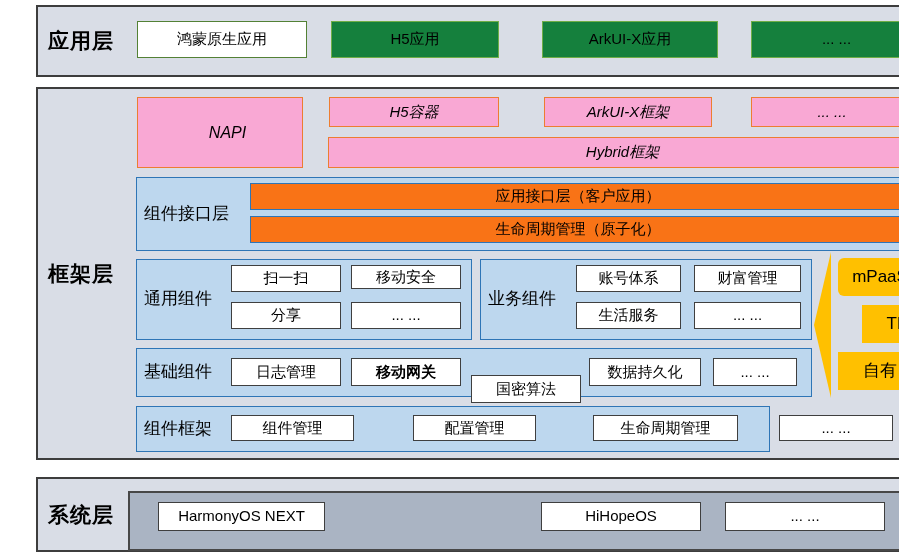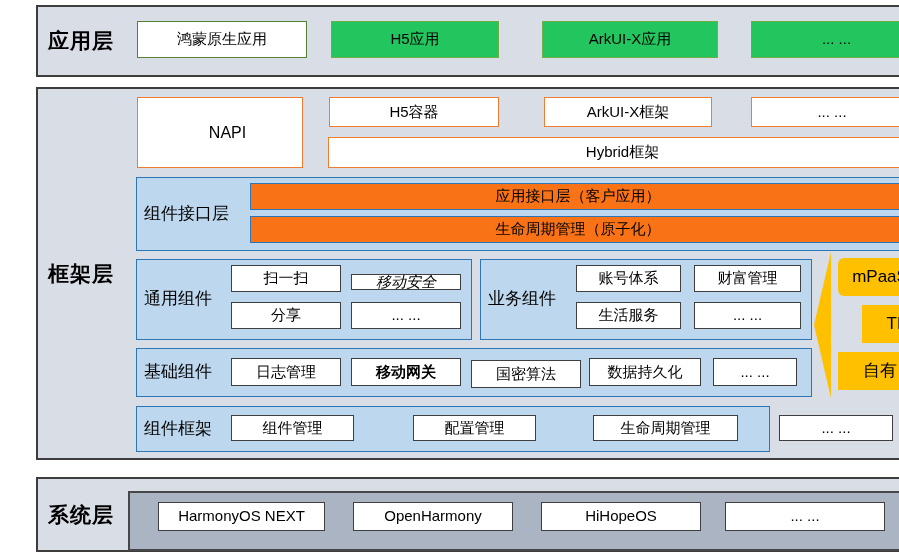--- a/index.html
+++ b/index.html
@@ -12,22 +12,22 @@
   .sec-fw  { top:87px; height:373px; }
   .sec-sys { top:477px; height:75px; }
 
   .layer-label { position:absolute; left:10px; top:0; bottom:0; display:flex; align-items:center;
                  font-size:21px; font-weight:bold; letter-spacing:1px; }
 
   .box { position:absolute; display:flex; align-items:center; justify-content:center;
          font-size:15px; text-align:center; line-height:1.1; }
 
   .green-fill  { background:#ffffff; border:1.5px solid #538135; }
-  .green-light { background:#22c55e; border:1.5px solid #70ad47; }
-  .peach       { background:#ffffff; border:1.5px solid #ed7d31; }
+  .green-light { background:#15803d; border:1.5px solid #70ad47; }
+  .peach       { background:#f9a8d4; border:1.5px solid #ed7d31;font-style:italic; }
   .blue-ct     { background:#bdd7ee; border:1.5px solid #2e75b6; }
   .blue-bar    { background:#f97316; border:1px solid #2e75b6; }
   .white-box   { background:#ffffff; border:1.5px solid #3f3f3f; }
   .yellow-box  { background:#ffc000; border:none; font-size:17px; }
   .gray-ct     { background:#aab4c3; border:2px solid #474747; }
 
   .sub-label { position:absolute; left:7px; top:0; bottom:0; display:flex; align-items:center;
                font-size:17px; }
   .bold { font-weight:bold; }
   .arrow-svg { position:absolute; }
@@ -56,21 +56,21 @@
 
     <div class="box blue-ct" style="left:98px; top:88px; width:782px; height:74px;">
       <div class="sub-label">组件接口层</div>
       <div class="box blue-bar" style="left:113px; top:5px;  width:656px; height:27px;">应用接口层（客户应用）</div>
       <div class="box blue-bar" style="left:113px; top:38px; width:656px; height:27px;">生命周期管理（原子化）</div>
     </div>
 
     <div class="box blue-ct" style="left:98px; top:170px; width:336px; height:81px;">
       <div class="sub-label">通用组件</div>
       <div class="box white-box" style="left:94px;  top:5px;  width:110px; height:27px;">扫一扫</div>
-      <div class="box white-box" style="left:214px; top:14px;  width:110px; height:16px;font-style:italic;">移动安全</div>
+      <div class="box white-box" style="left:214px; top:5px;  width:110px; height:24px;">移动安全</div>
       <div class="box white-box" style="left:94px;  top:42px; width:110px; height:27px;">分享</div>
       <div class="box white-box" style="left:214px; top:42px; width:110px; height:27px;">... ...</div>
     </div>
 
     <div class="box blue-ct" style="left:442px; top:170px; width:332px; height:81px;">
       <div class="sub-label">业务组件</div>
       <div class="box white-box" style="left:95px;  top:5px;  width:105px; height:27px;">账号体系</div>
       <div class="box white-box" style="left:213px; top:5px;  width:107px; height:27px;">财富管理</div>
       <div class="box white-box" style="left:95px;  top:42px; width:105px; height:27px;">生活服务</div>
       <div class="box white-box" style="left:213px; top:42px; width:107px; height:27px;">... ...</div>
@@ -80,37 +80,36 @@
       <polygon points="19,0 2,73 19,146" fill="#ffc000"></polygon>
     </svg>
     <div class="box yellow-box" style="left:800px; top:169px; width:84px; height:38px;border-radius:6px;">mPaaS</div>
     <div class="box yellow-box" style="left:824px; top:216px; width:84px; height:38px;">TMF</div>
     <div class="box yellow-box" style="left:800px; top:263px; width:84px; height:38px;">自有</div>
 
     <div class="box blue-ct" style="left:98px; top:259px; width:676px; height:49px;">
       <div class="sub-label">基础组件</div>
       <div class="box white-box" style="left:94px;  top:9px; width:110px; height:28px;">日志管理</div>
       <div class="box white-box bold" style="left:214px; top:9px; width:110px; height:28px;">移动网关</div>
-      <div class="box white-box" style="left:334px; top:11px; width:110px; height:28px;">国密算法</div>
+      <div class="box white-box" style="left:334px; top:26px; width:110px; height:28px;">国密算法</div>
       <div class="box white-box" style="left:452px; top:9px; width:112px; height:28px;">数据持久化</div>
       <div class="box white-box" style="left:576px; top:9px; width:84px; height:28px;">... ...</div>
     </div>
 
     <div class="box blue-ct" style="left:98px; top:317px; width:634px; height:46px;">
       <div class="sub-label">组件框架</div>
       <div class="box white-box" style="left:94px;  top:8px; width:123px; height:26px;">组件管理</div>
       <div class="box white-box" style="left:276px; top:8px; width:123px; height:26px;">配置管理</div>
       <div class="box white-box" style="left:456px; top:8px; width:145px; height:26px;">生命周期管理</div>
       <div class="box white-box" style="left:642px; top:8px; width:114px; height:26px;">... ...</div>
     </div>
   </div>
 
   <div class="section sec-sys">
     <div class="layer-label">系统层</div>
     <div class="box gray-ct" style="left:90px; top:12px; width:783px; height:60px;">
       <div class="box white-box" style="left:28px;  top:9px; width:167px; height:29px;">HarmonyOS NEXT</div>
-      <div class="box white-box" style="left:223px; top:9px; width:160px; height:29px;">OpenHarmony</div>
       <div class="box white-box" style="left:411px; top:9px; width:160px; height:29px;">HiHopeOS</div>
       <div class="box white-box" style="left:595px; top:9px; width:160px; height:29px;">... ...</div>
     </div>
   </div>
 
 </div>
 
 </body></html>

